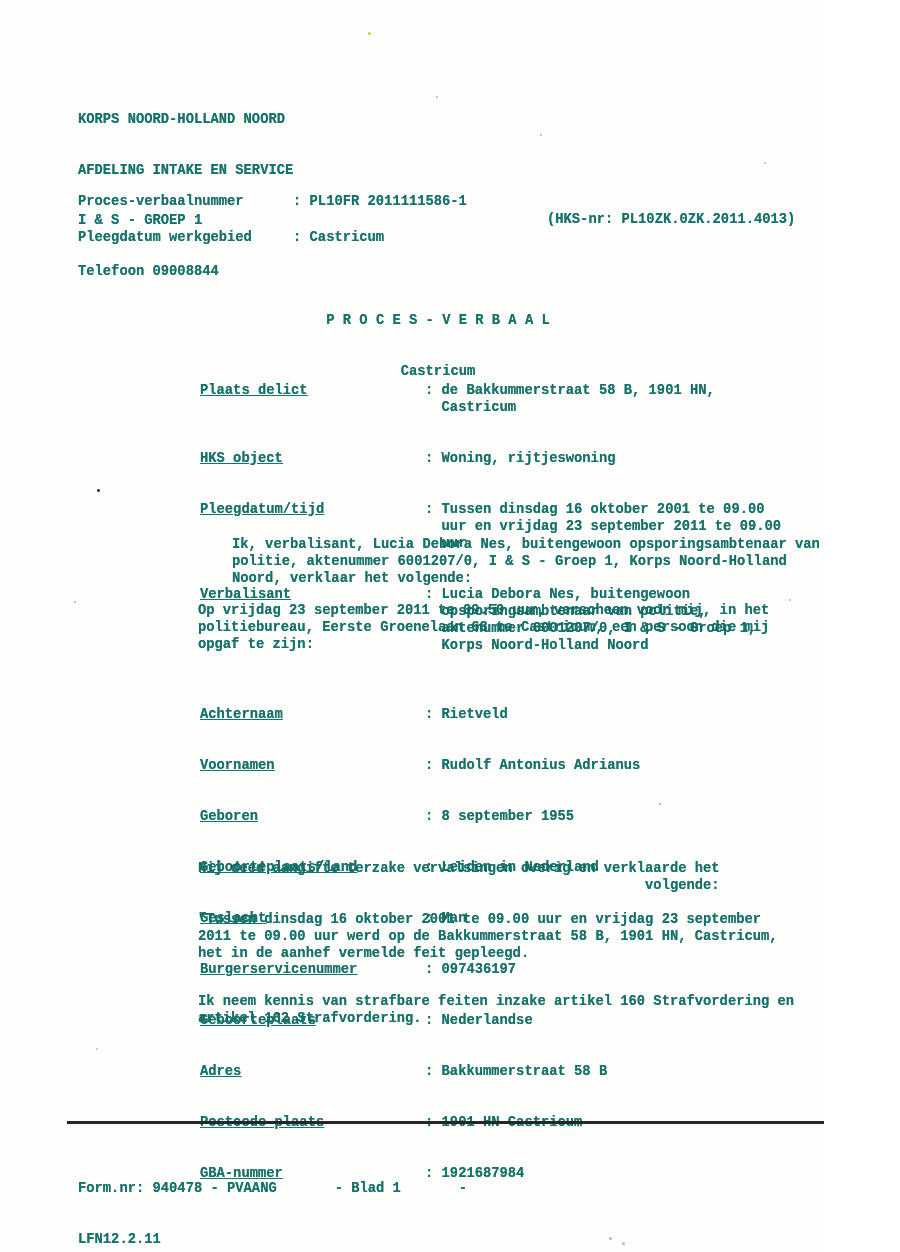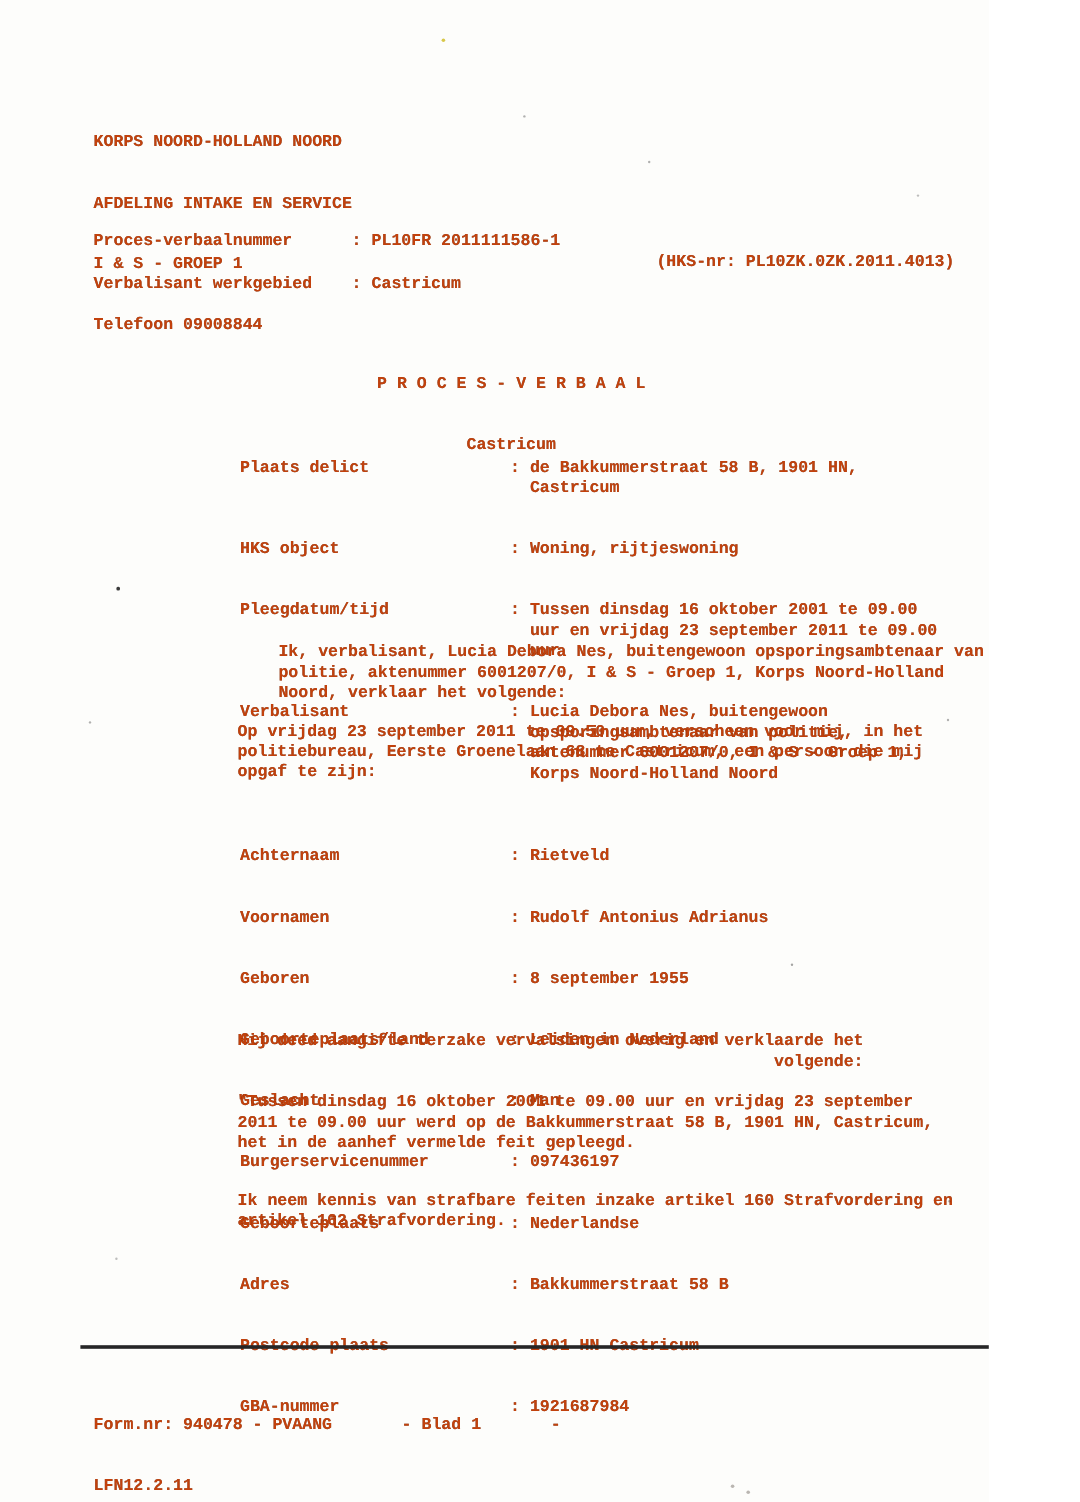--- a/index.html
+++ b/index.html
@@ -6,32 +6,32 @@
   .page {
     position: relative;
     width: 824px;
     height: 1252px;
     background: #fdfdfb;
     overflow: hidden;
     font-family: "Liberation Mono", "DejaVu Sans Mono", monospace;
     font-weight: 700;
     font-size: 13.8px;
     line-height: 17px;
-    color: #c2410c;
+    color: #0f766e;
     text-shadow: 0 0 0.5px rgba(10,10,10,0.55);
   }
   .abs { position: absolute; white-space: pre; }
   .hdr-line { line-height: 16.5px; }
   .kv { display: flex; align-items: flex-start; }
   .kv .lbl { flex: 0 0 auto; }
   .kv-ref .lbl { width: 215px; }
-  .kv-main .lbl { width: 225px; }
+  .kv-main .lbl { width: 225px; text-decoration: underline; }
   .kv .sep { flex: 0 0 16.6px; }
   .kv .val { white-space: pre; }
-  .title-block { left: 0; width: 852px; text-align: center; }
+  .title-block { left: 0; width: 852px; text-align: center; padding-left: 12px; }
   .rule {
     position: absolute;
     left: 67px; top: 1121px;
     width: 773px; height: 2.5px;
     background: #262626;
   }
   .speck { position: absolute; border-radius: 50%; }
   .para { white-space: pre; }
 </style>
 </head>
@@ -48,21 +48,21 @@
 
   <div class="abs kv kv-ref" style="left:78px; top:193px;">
     <span class="lbl">Proces-verbaalnummer</span>
     <span class="sep">:</span>
     <span class="val">PL10FR 2011111586-1</span>
   </div>
 
   <div class="abs" style="left:547px; top:211px;">(HKS-nr: PL10ZK.0ZK.2011.4013)</div>
 
   <div class="abs kv kv-ref" style="left:78px; top:229px;">
-    <span class="lbl">Verbalisant werkgebied</span>
+    <span class="lbl">Pleegdatum werkgebied</span>
     <span class="sep">:</span>
     <span class="val">Castricum</span>
   </div>
 
   <div class="abs title-block" style="top:278px;">
     <div>P R O C E S - V E R B A A L</div>
     <div>Castricum</div>
   </div>
 
   <div class="abs" style="left:200px; top:348px;">

